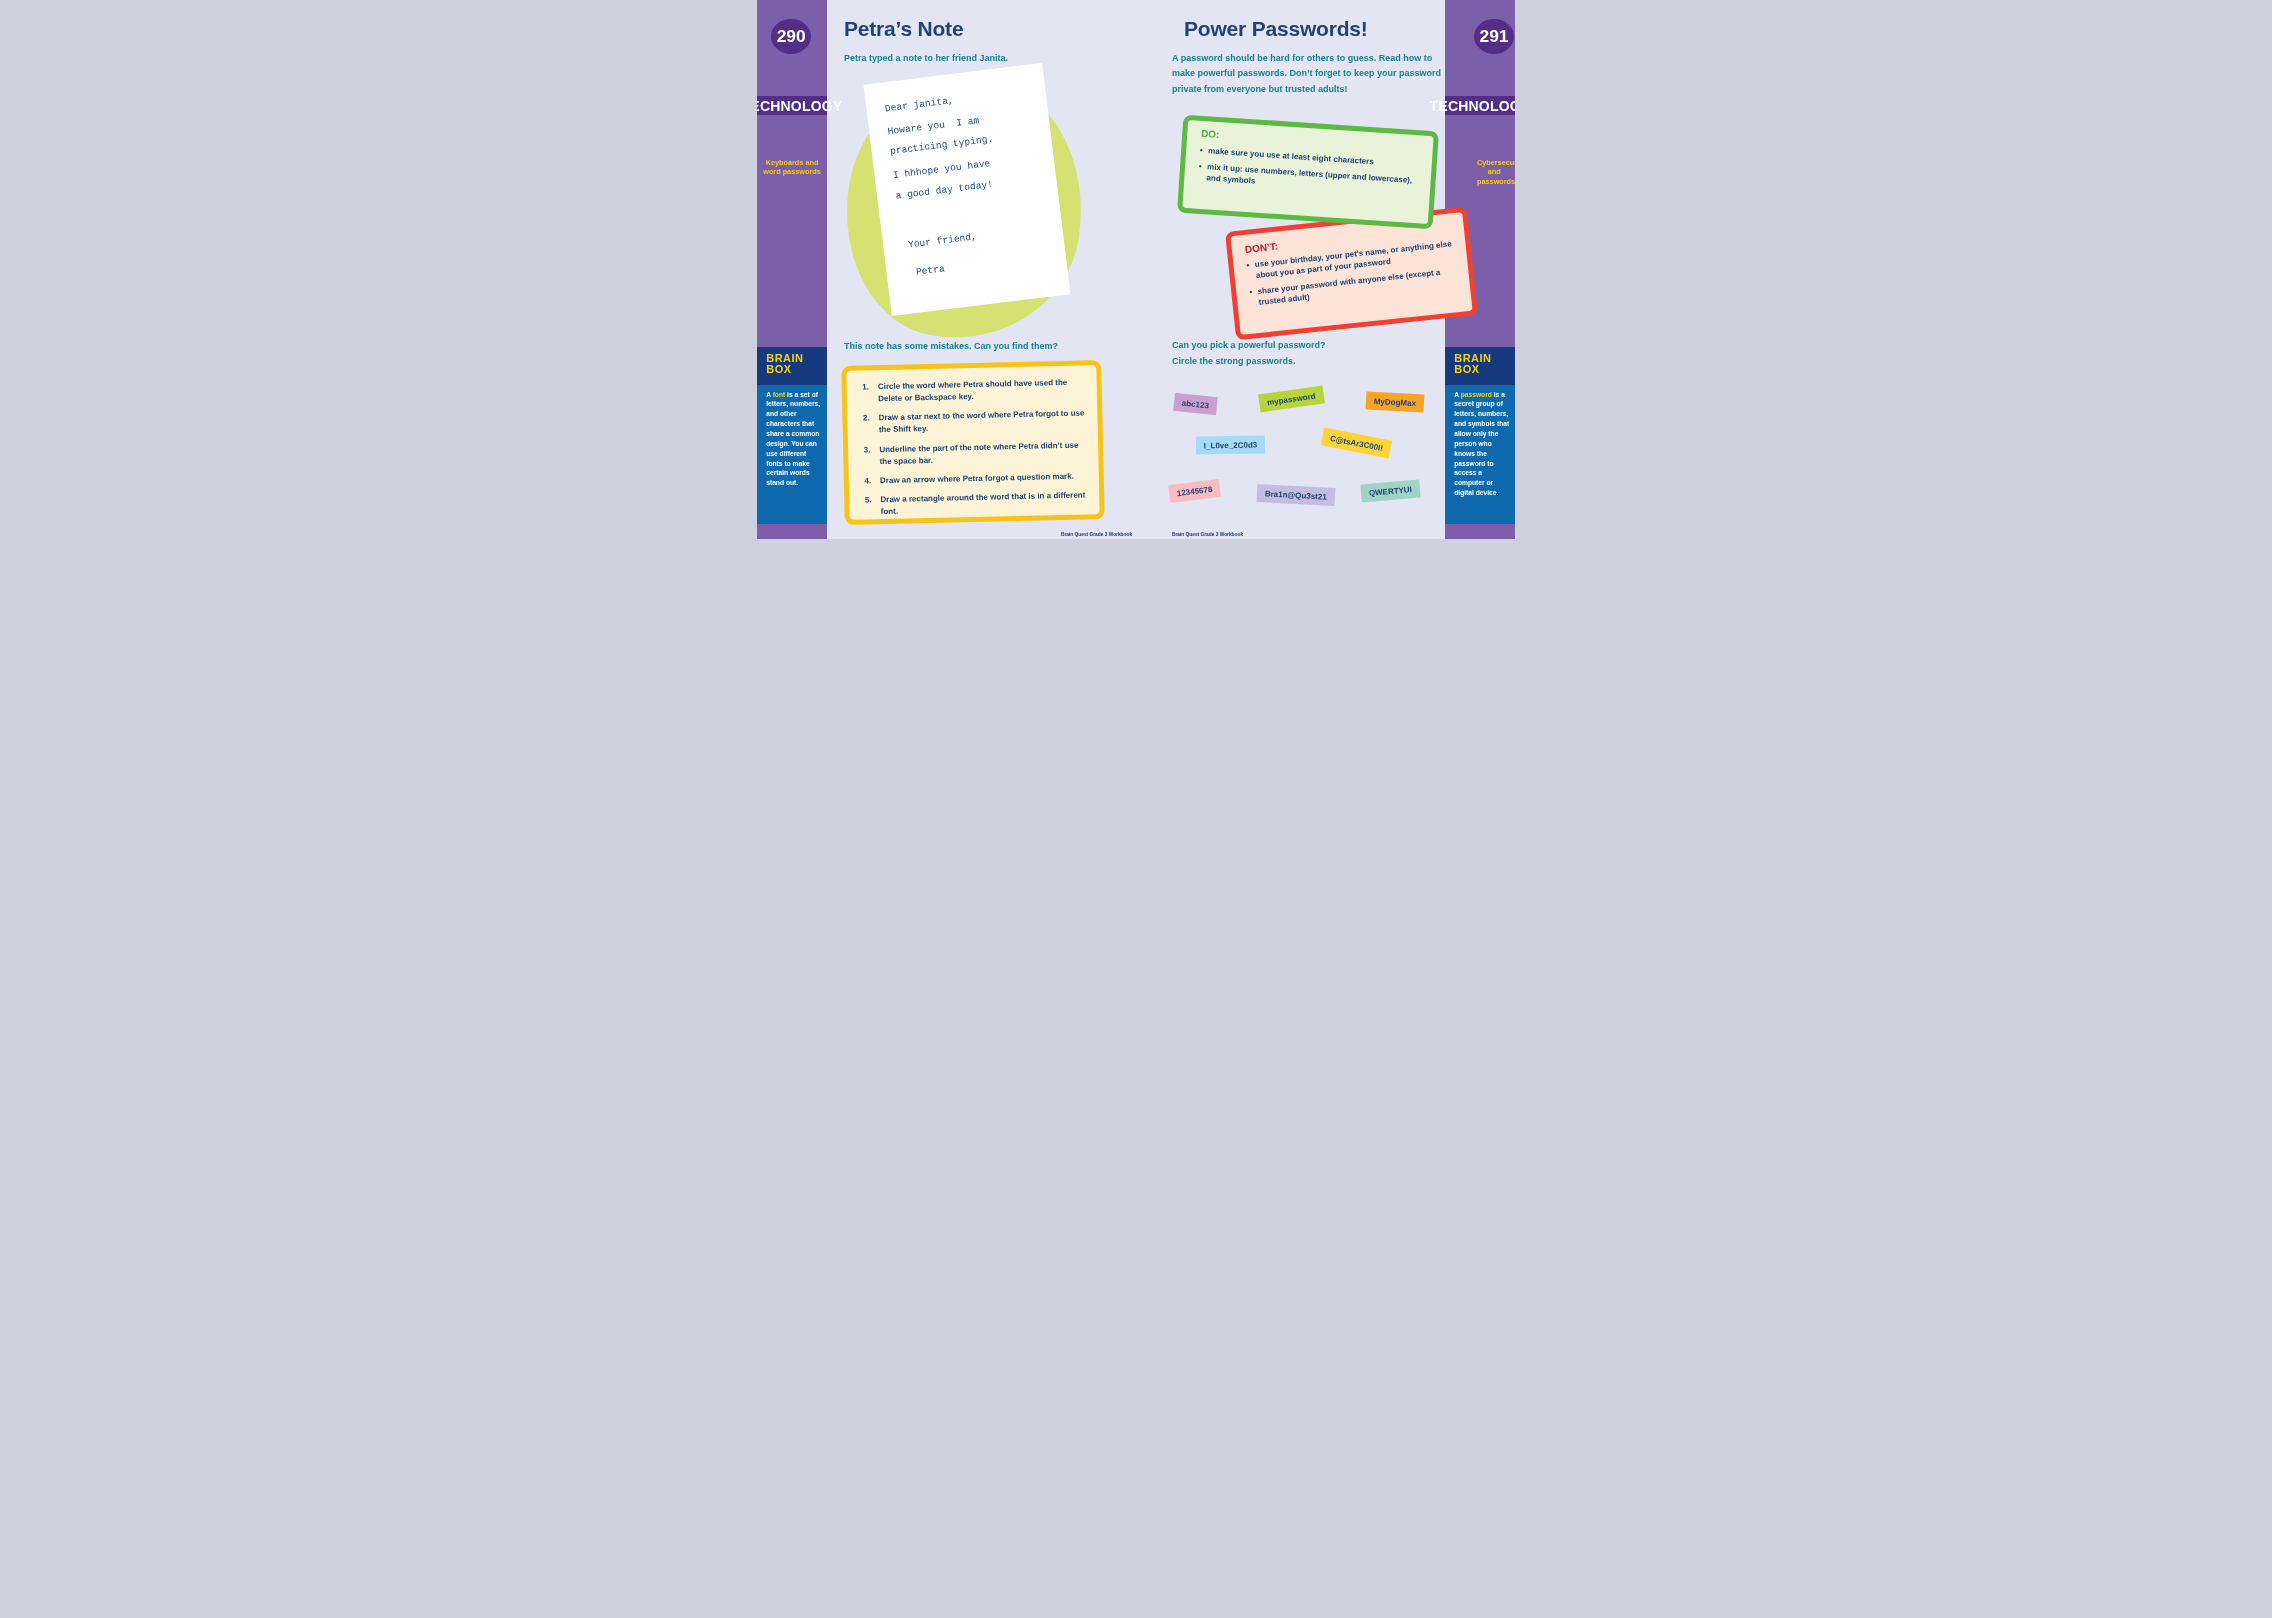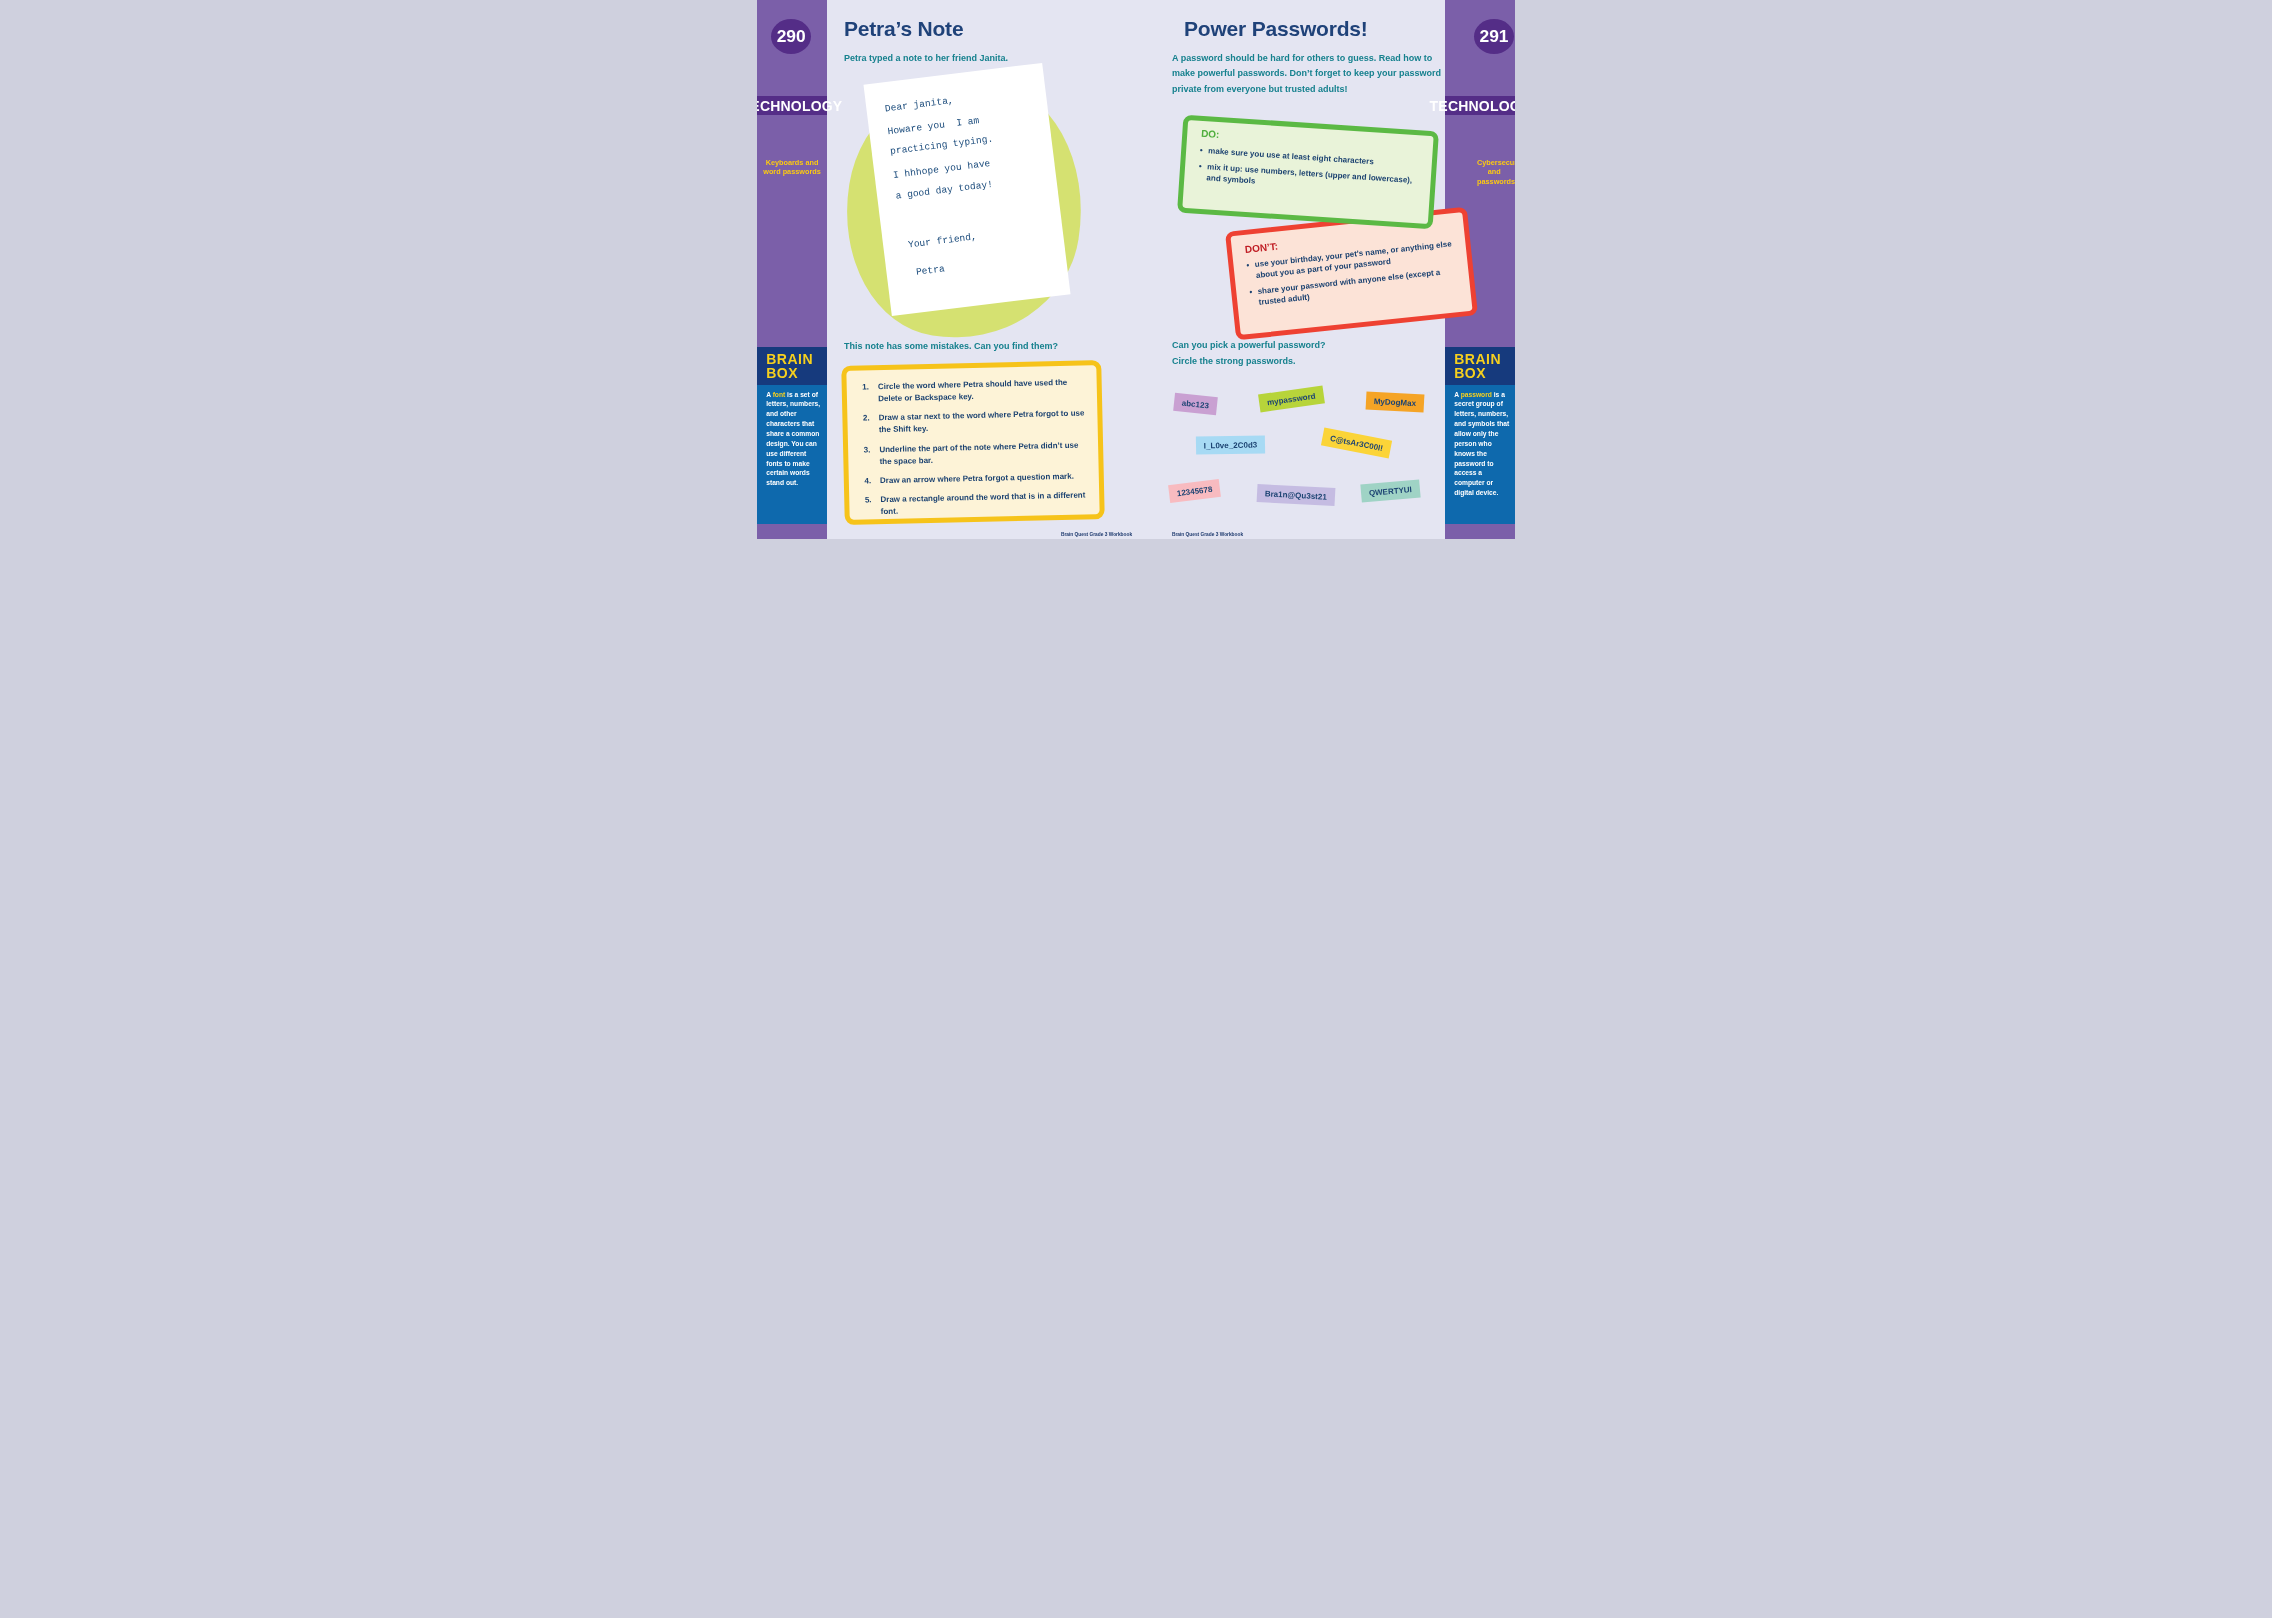--- a/index.html
+++ b/index.html
@@ -31,21 +31,21 @@
     position:absolute;top:158px;width:70px;padding:0 3.7px;
     color:#fcca12;font-weight:800;font-size:7.3px;line-height:1.28;text-align:center;
   }
   .topic-label.tl-left{left:0;}
   .topic-label.tl-right{left:688px;padding-left:32px;}
   .brainbox{position:absolute;top:347px;width:70px;height:177px;}
   .brainbox.bb-left{left:0;}
   .brainbox.bb-right{left:688px;}
   .bb-head{
     height:38px;background:#163a7d;color:#f6d01e;
-    font-weight:800;font-size:14px;line-height:.95;letter-spacing:0.5px;
+    font-weight:800;font-size:11px;line-height:.95;letter-spacing:0.5px;
     padding:6.4px 0 0 9.2px;width:70px;
   }
   .bb-body{
     height:139px;background:#0e69ad;color:#ffffff;
     font-weight:600;font-size:6.7px;line-height:1.47;
     padding:4.6px 4.6px 0 9.2px;width:70px;
   }
   .bb-key{color:#f6d01e;font-weight:800;}
   
   .page-title{position:absolute;top:16.5px;color:#1f4279;font-weight:800;font-size:21px;letter-spacing:-0.2px;text-align:center;}

